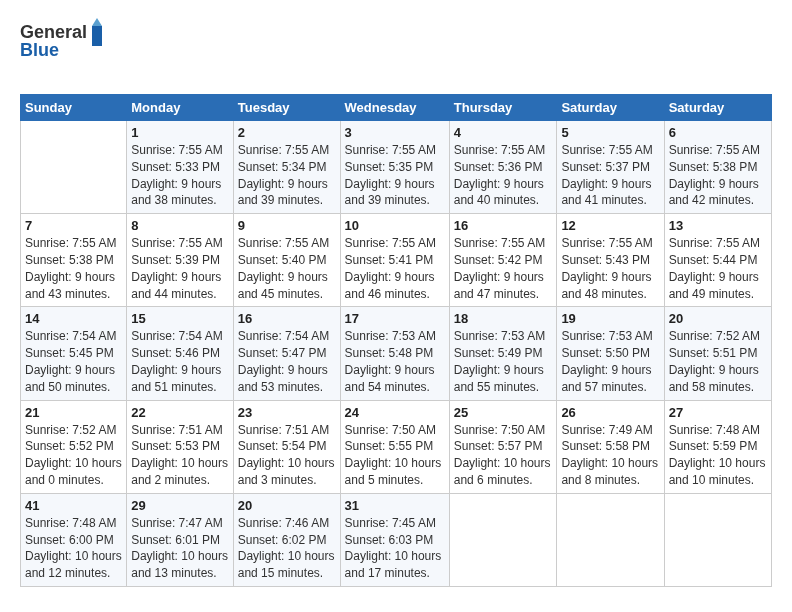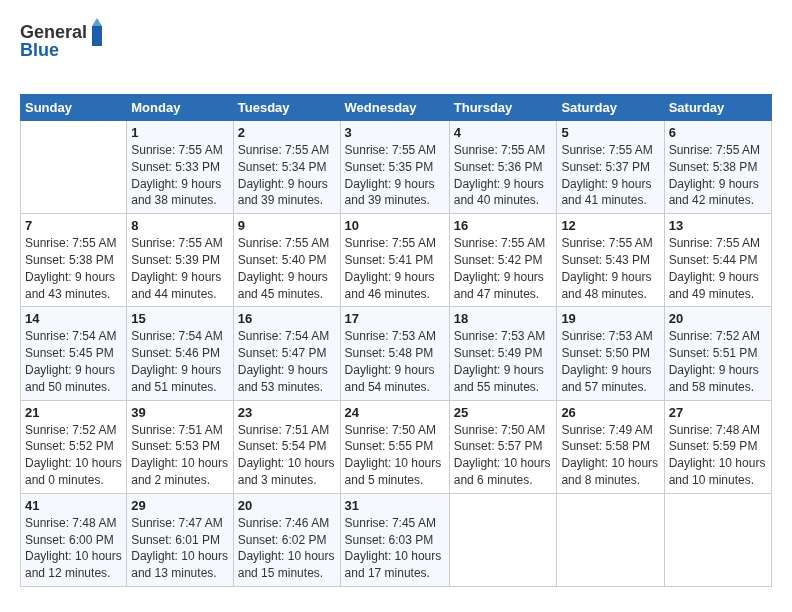--- a/index.html
+++ b/index.html
@@ -245,21 +245,21 @@
           </td>
         </tr>
         <tr>
           <td>
             <span class="day-num">21</span>
         <div class="day-info">
           Sunrise: 7:52 AM<br>Sunset: 5:52 PM<br>Daylight: 10 hours and 0 minutes.
         </div>
           </td>
           <td>
-            <span class="day-num">39</span>
+            <span class="day-num">22</span>
         <div class="day-info">
           Sunrise: 7:51 AM<br>Sunset: 5:53 PM<br>Daylight: 10 hours and 2 minutes.
         </div>
           </td>
           <td>
             <span class="day-num">23</span>
         <div class="day-info">
           Sunrise: 7:51 AM<br>Sunset: 5:54 PM<br>Daylight: 10 hours and 3 minutes.
         </div>
           </td>

